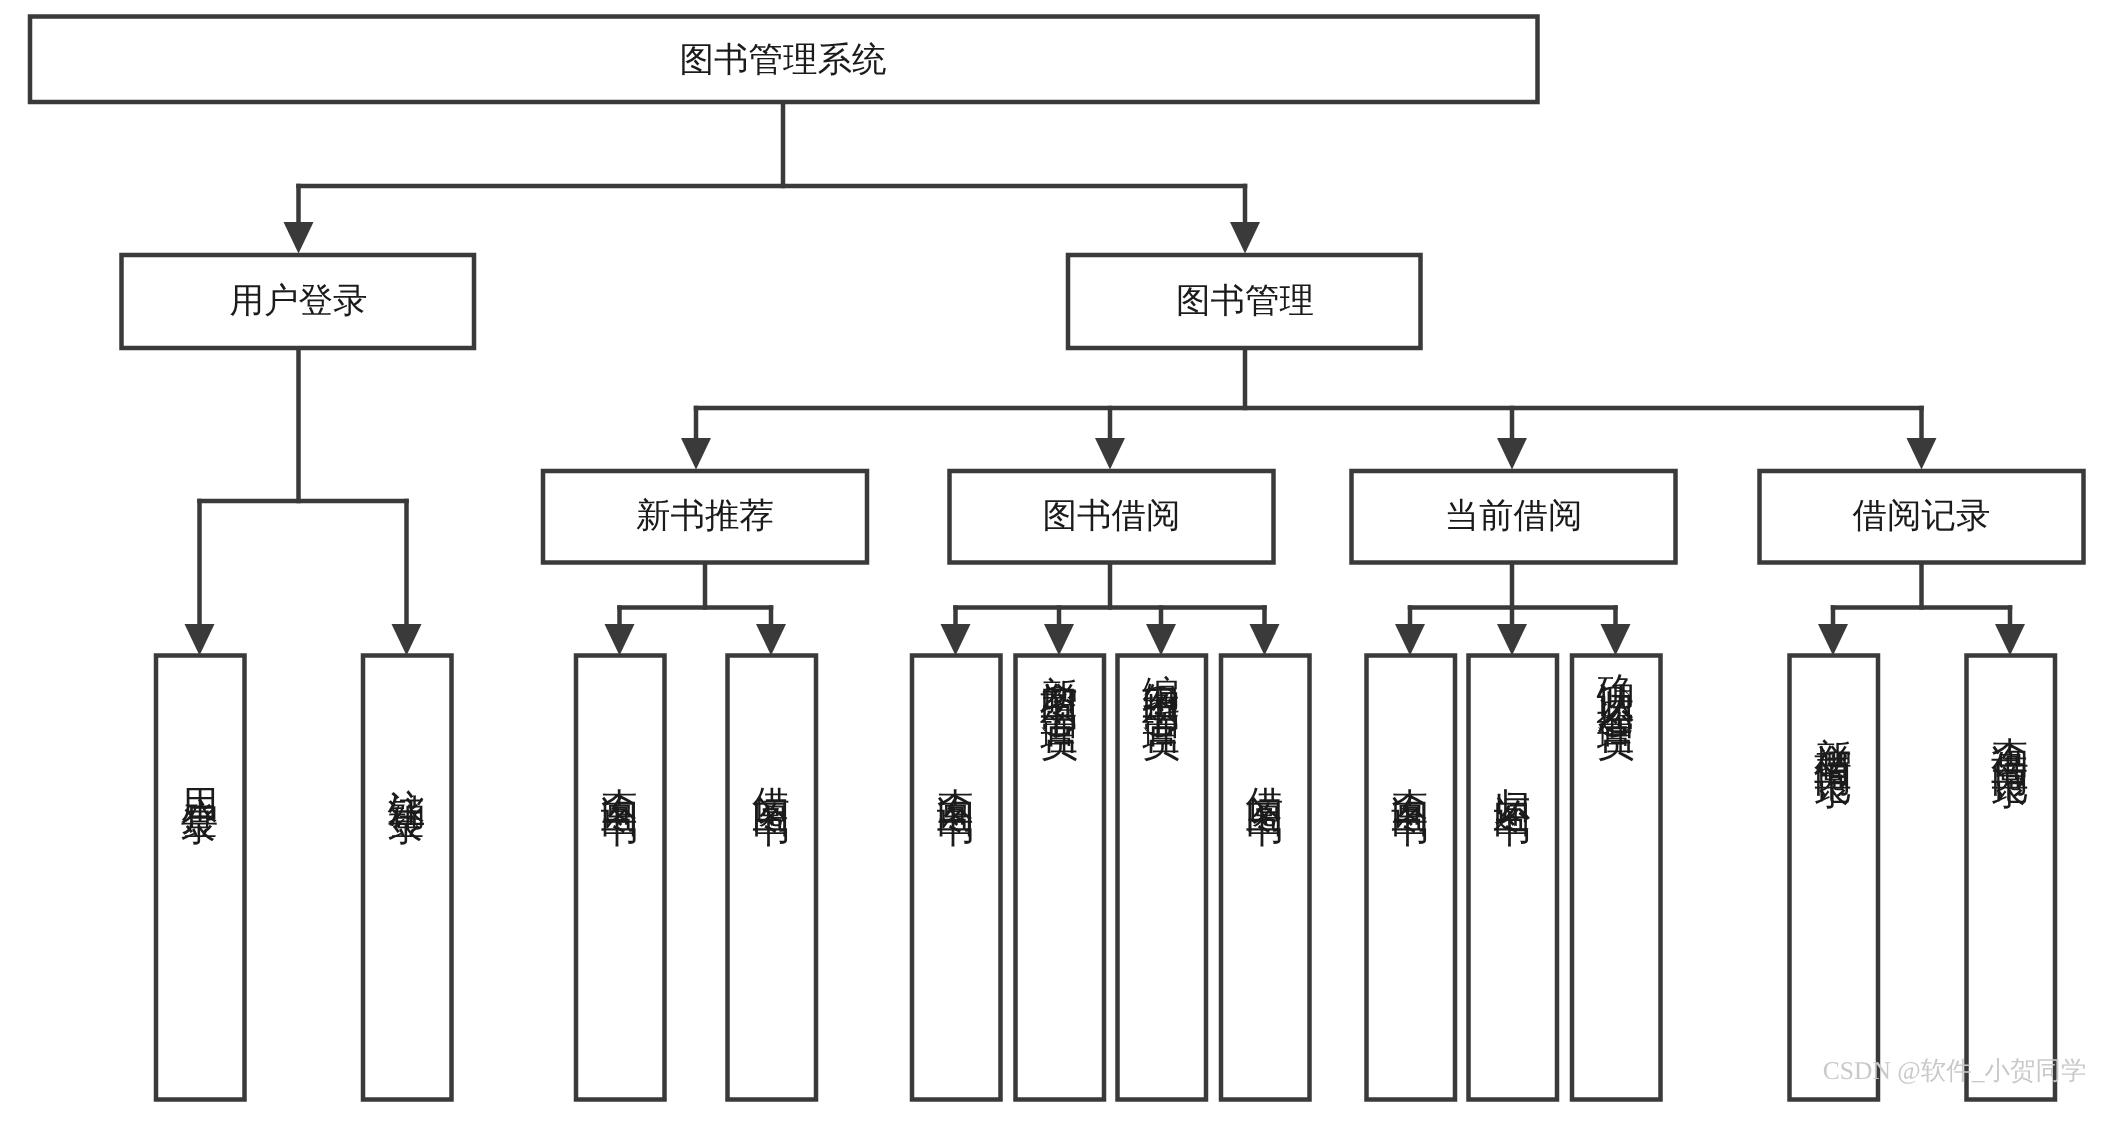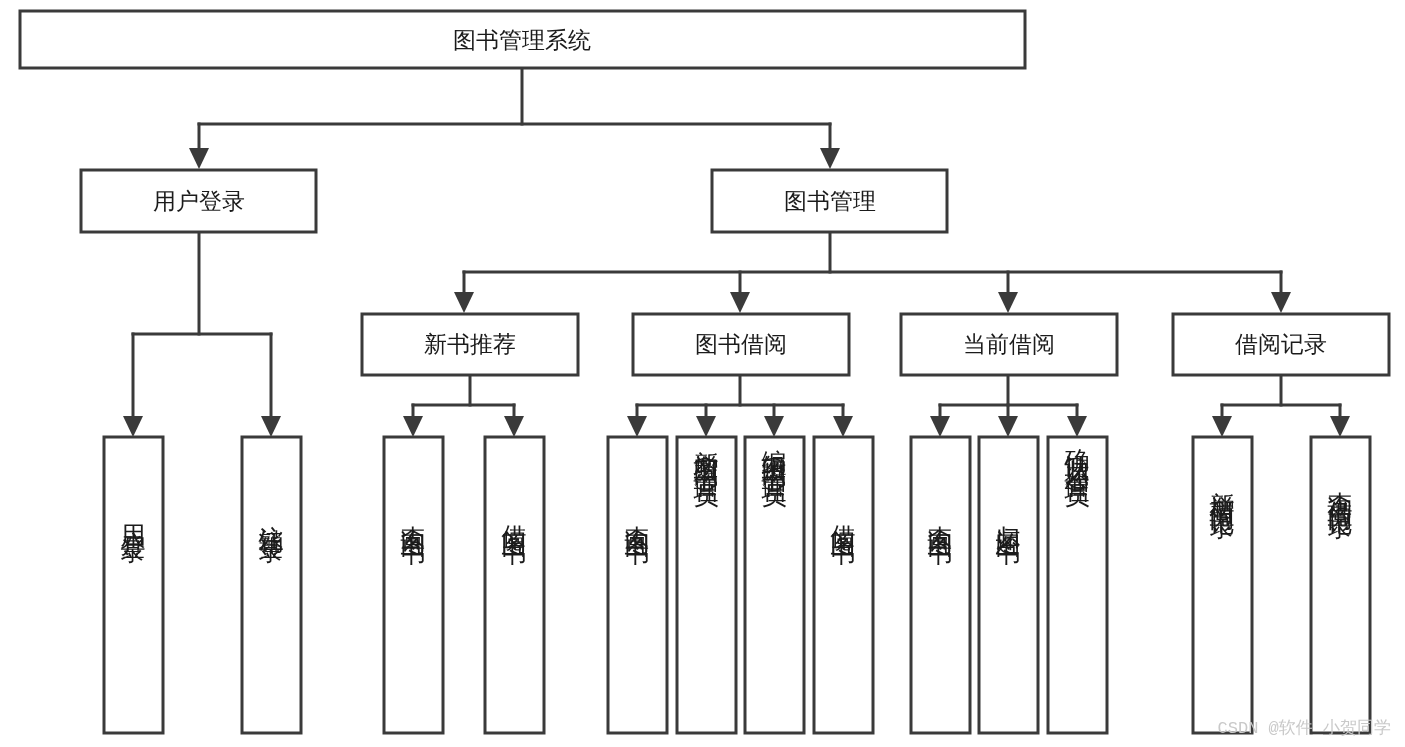--- a/index.html
+++ b/index.html
@@ -51,24 +51,24 @@
     fill: none;
     stroke-linecap: square;
   }
   .arrow-head {
     fill: #3a3a3a;
     stroke: none;
   }
   .watermark {
     position: absolute;
     right: 14px;
-    bottom: 8px;
+    bottom: 22px;
     color: #c9c9c9;
     font-size: 17px;
-    font-family: Liberation Mono, monospace;
+    font-family: Liberation Serif, serif;
     white-space: nowrap;
     user-select: none;
     text-align: center;
   }
 </style>
 </head>
 <body>
 
 <div id="diagram-root">
   <svg class="flow" viewBox="0 0 1405 747" xmlns="http://www.w3.org/2000/svg">

